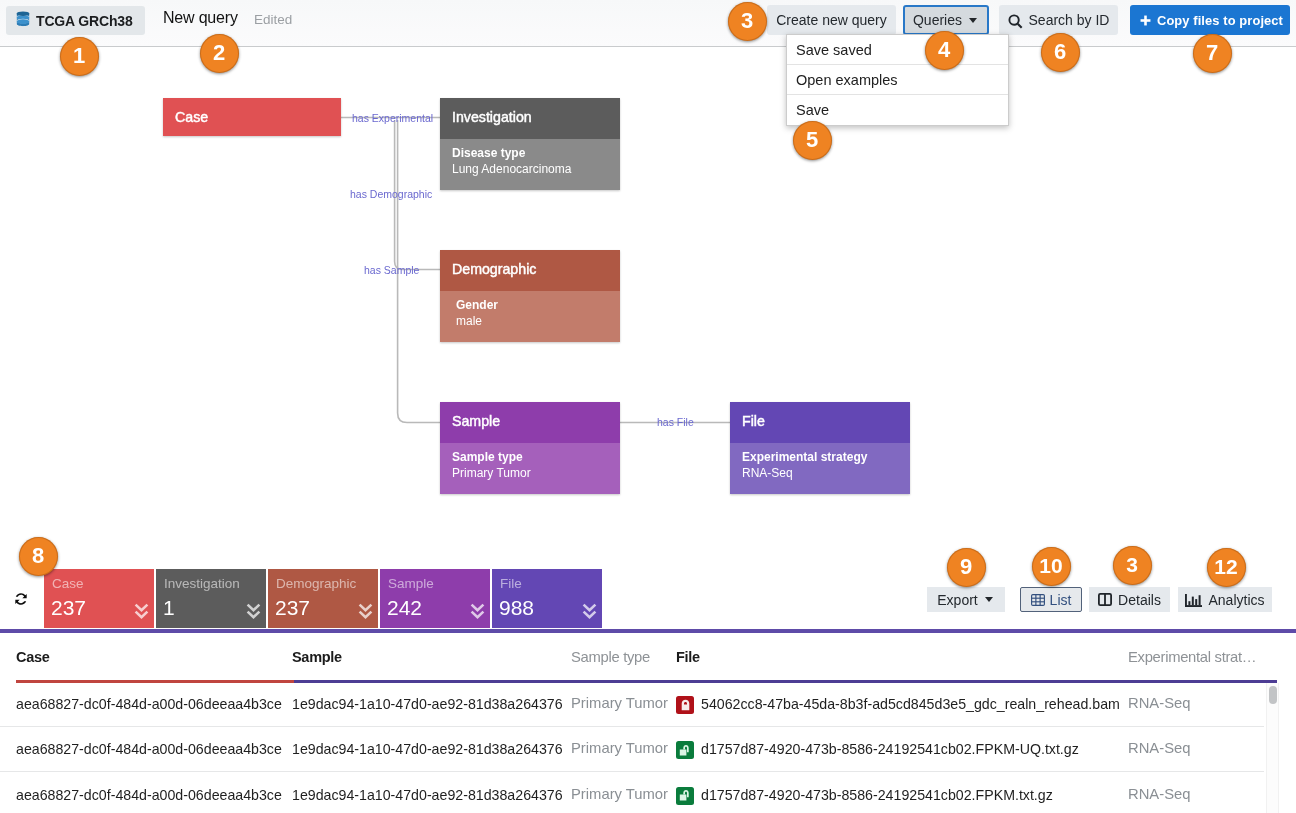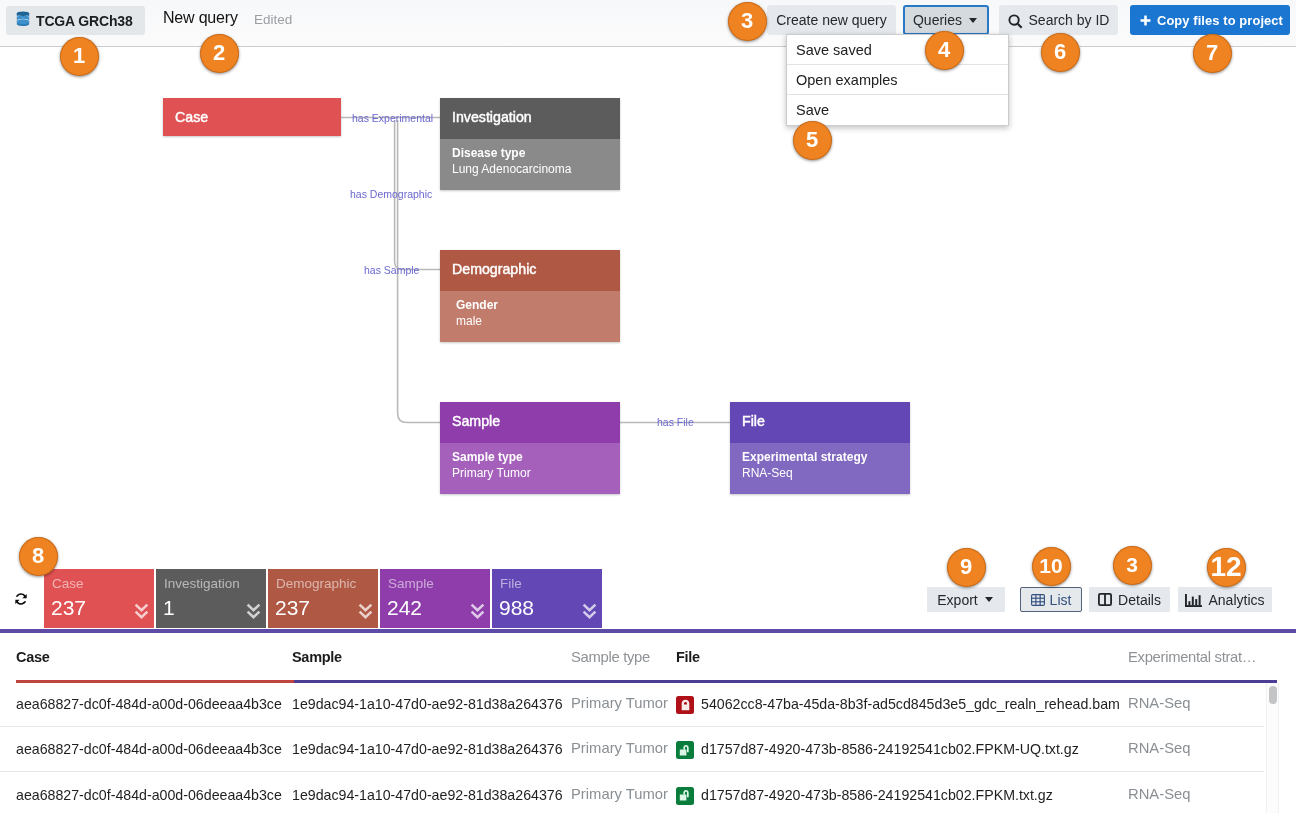--- a/index.html
+++ b/index.html
@@ -322,15 +322,15 @@
   </div>
 <div class="badge" style="left:946.5px;top:547.5px;width:39px;height:39px;font-size:22px;">
     <span>9</span>
   </div>
 <div class="badge" style="left:1031.5px;top:546.5px;width:39px;height:39px;font-size:21px;">
     <span>10</span>
   </div>
 <div class="badge" style="left:1112.5px;top:545.5px;width:39px;height:39px;font-size:21px;">
     <span>3</span>
   </div>
-<div class="badge" style="left:1206.5px;top:547.5px;width:39px;height:39px;font-size:28px;">
+<div class="badge" style="left:1206.5px;top:547.5px;width:39px;height:39px;font-size:21px;">
     <span>12</span>
   </div>
 
 </body></html>

